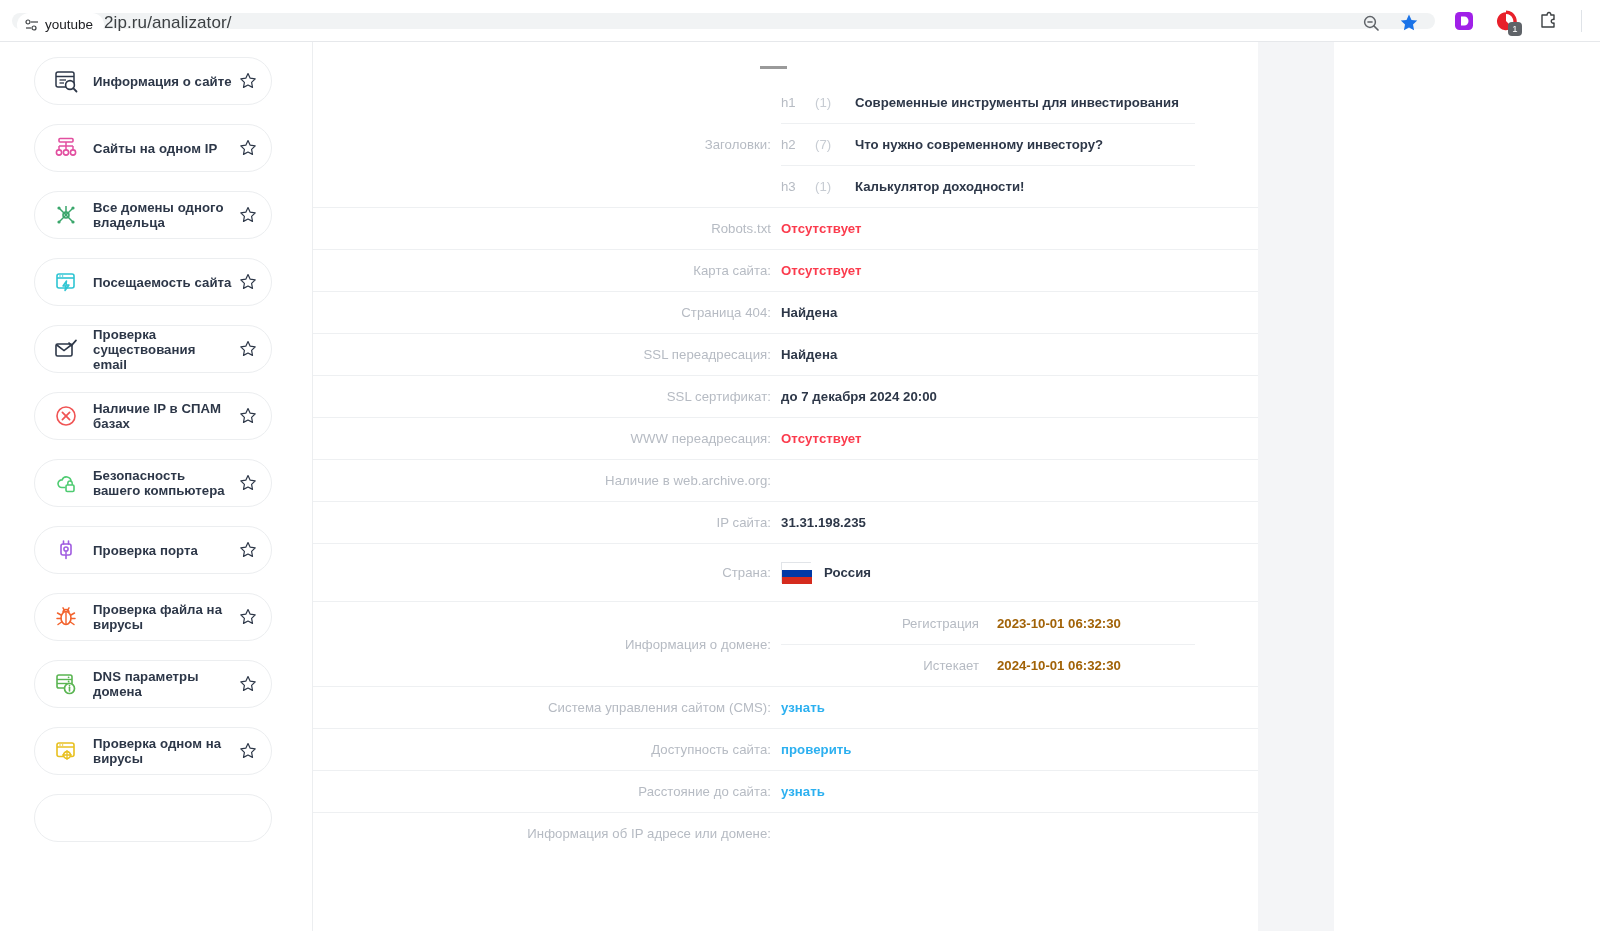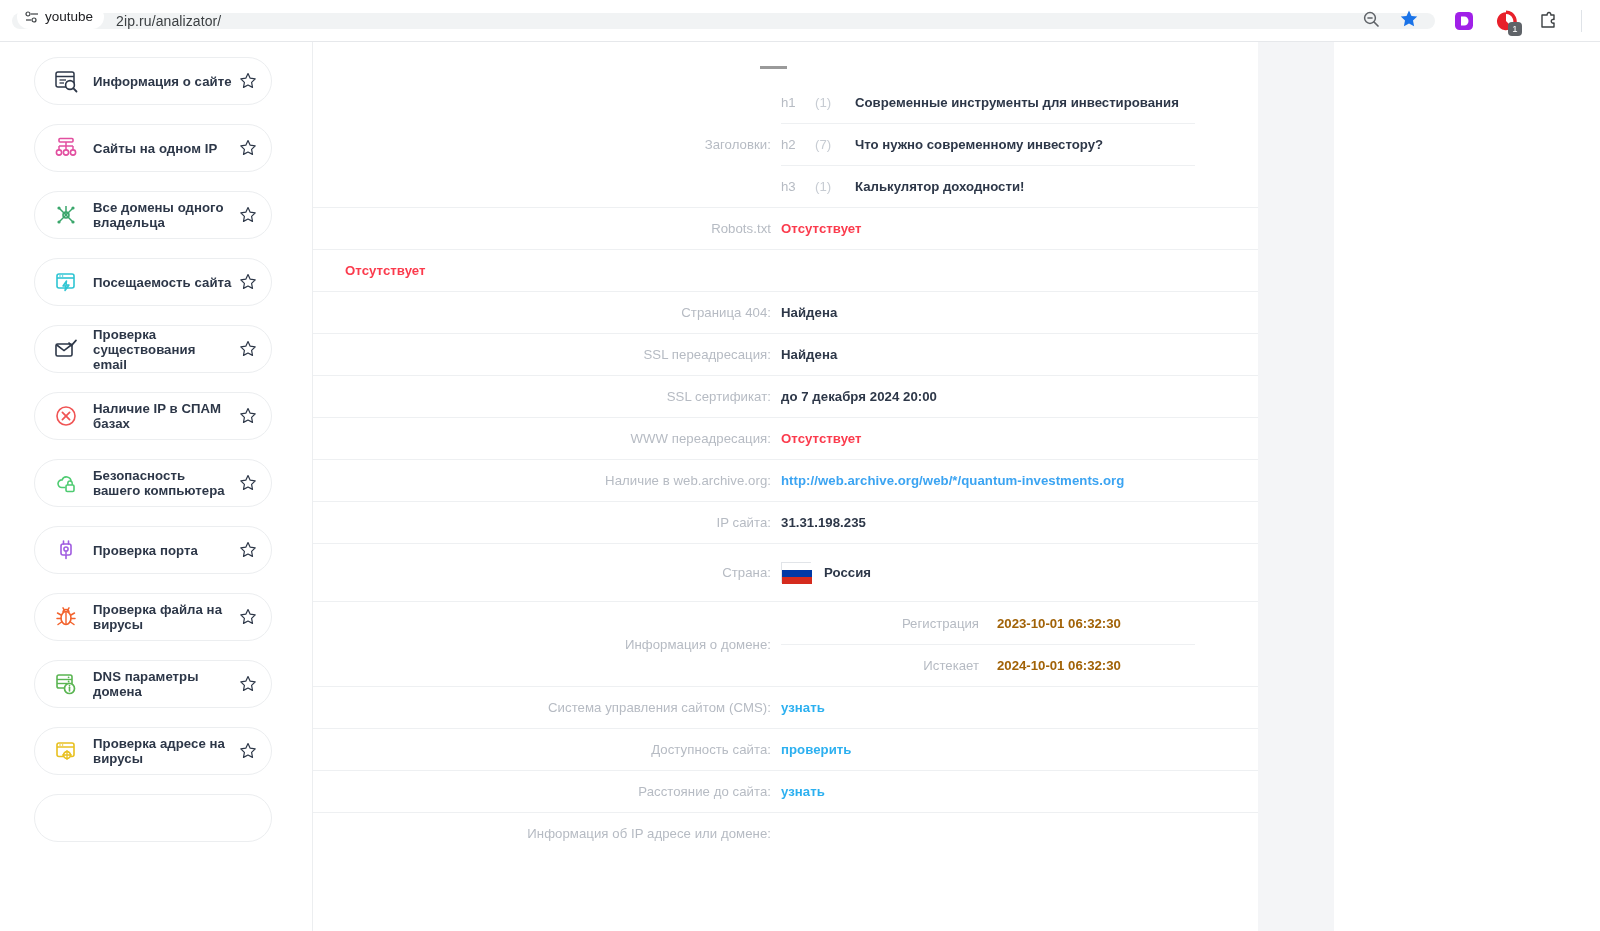--- a/index.html
+++ b/index.html
@@ -17,38 +17,37 @@
     background: #ffffff;
     display: flex; align-items: center;
     border-bottom: 1px solid #e6e8eb;
   }
   #omnibox {
     margin-left: 12px;
     height: 16px;
     flex: 1 1 auto;
     background: #f1f3f4;
     border-radius: 16px;
-    display: flex; align-items: flex-end;
+    display: flex; align-items: flex-start;
     padding: 0 6px 0 5px;
     position: relative;
   }
   .site-chip {
     display: flex; align-items: center; gap: 6px;
     background: #ffffff;
     border-radius: 14px;
     height: 24px;
     padding: 0 11px 0 8px;
     color: #202124;
     font-size: 13.5px;
     white-space: nowrap;
   }
   .chip-icon { width: 14px; height: 12px; display: block; }
   .url-text {
-    margin-left: 12px;
-    font-size: 14px;
+    font-size: 17px;
     color: #3c4043;
     letter-spacing: .1px;
     white-space: nowrap;
   }
   #omnibox-actions {
     margin-left: auto;
     display: flex; align-items: center; gap: 18px;
     padding-right: 10px;
   }
   .omni-ico { width: 20px; height: 20px; display: block; cursor: pointer; }
@@ -480,21 +479,21 @@
             <line x1="4" y1="9" x2="21" y2="9" stroke="#e8c020" stroke-width="1.5"></line>
             <circle cx="7" cy="7" r=".8" fill="#e8c020"></circle>
               <circle cx="9.6" cy="7" r=".8" fill="#e8c020"></circle>
             <circle cx="14" cy="17" r="3.4" fill="#fff" stroke="#e8c020" stroke-width="1.6"></circle>
             <g stroke="#e8c020" stroke-width="1.3" stroke-linecap="round">
               <line x1="14" y1="12.6" x2="14" y2="21.4"></line>
                 <line x1="9.6" y1="17" x2="18.4" y2="17"></line>
             </g>
           </svg>
         </span>
-        <span class="nav-label">Проверка адресе на вирусы</span>
+        <span class="nav-label">Проверка одном на вирусы</span>
         <span class="star-btn">
           <svg viewBox="0 0 18 18" width="18" height="18">
               <path d="M9 1.6l2.2 4.6 5 .7-3.6 3.5.9 5L9 13l-4.5 2.4.9-5L1.8 6.9l5-.7z" fill="none" stroke="#2d3748" stroke-width="1.2" stroke-linejoin="round"></path>
             </svg>
         </span>
       </div>
 
       <div class="nav-card"></div>
     </div>
 
@@ -523,20 +522,21 @@
             </div>
           </div>
         </div>
 
         <div class="row">
           <div class="lbl">Robots.txt</div>
           <div class="val danger">Отсутствует</div>
         </div>
 
         <div class="row">
+          <div class="lbl">Карта сайта:</div>
           <div class="val danger">Отсутствует</div>
         </div>
 
         <div class="row">
           <div class="lbl">Страница 404:</div>
           <div class="val plain">Найдена</div>
         </div>
 
         <div class="row">
           <div class="lbl">SSL переадресация:</div>
@@ -548,21 +548,20 @@
           <div class="val plain">до 7 декабря 2024 20:00</div>
         </div>
 
         <div class="row">
           <div class="lbl">WWW переадресация:</div>
           <div class="val danger">Отсутствует</div>
         </div>
 
         <div class="row">
           <div class="lbl">Наличие в web.archive.org:</div>
-          <a class="val link" href="#" style="text-decoration:none">http://web.archive.org/web/*/quantum-investments.org</a>
         </div>
 
         <div class="row">
           <div class="lbl">IP сайта:</div>
           <div class="val plain">31.31.198.235</div>
         </div>
 
         <div class="row" style="min-height:58px">
           <div class="lbl">Страна:</div>
           <div class="val plain country-wrap">

